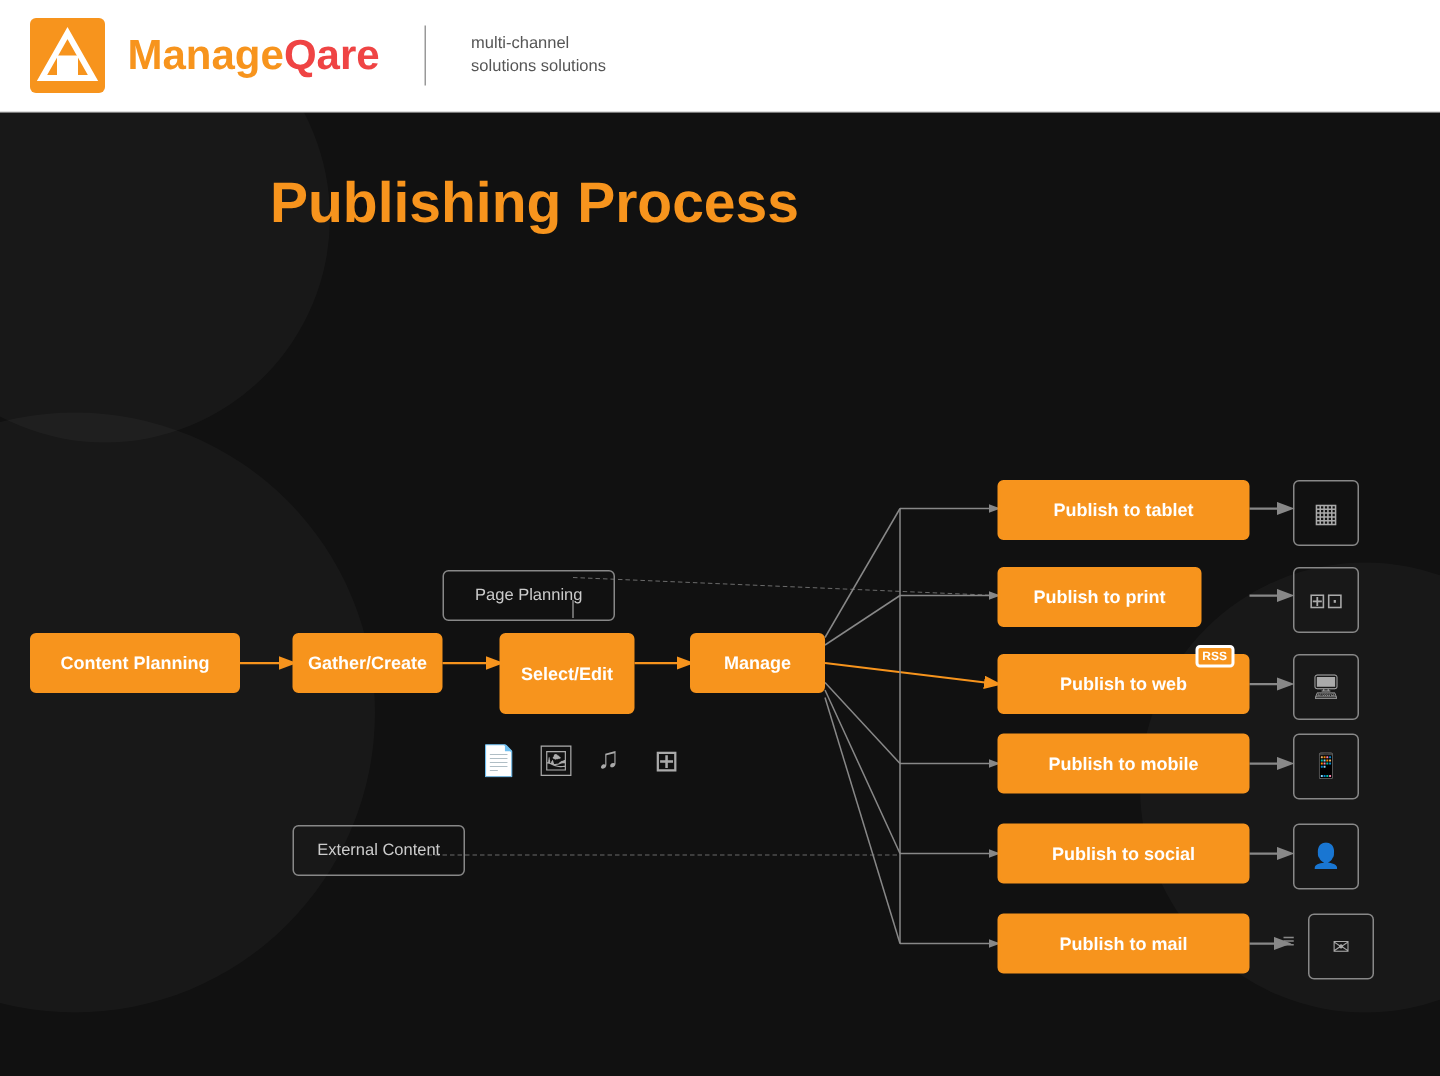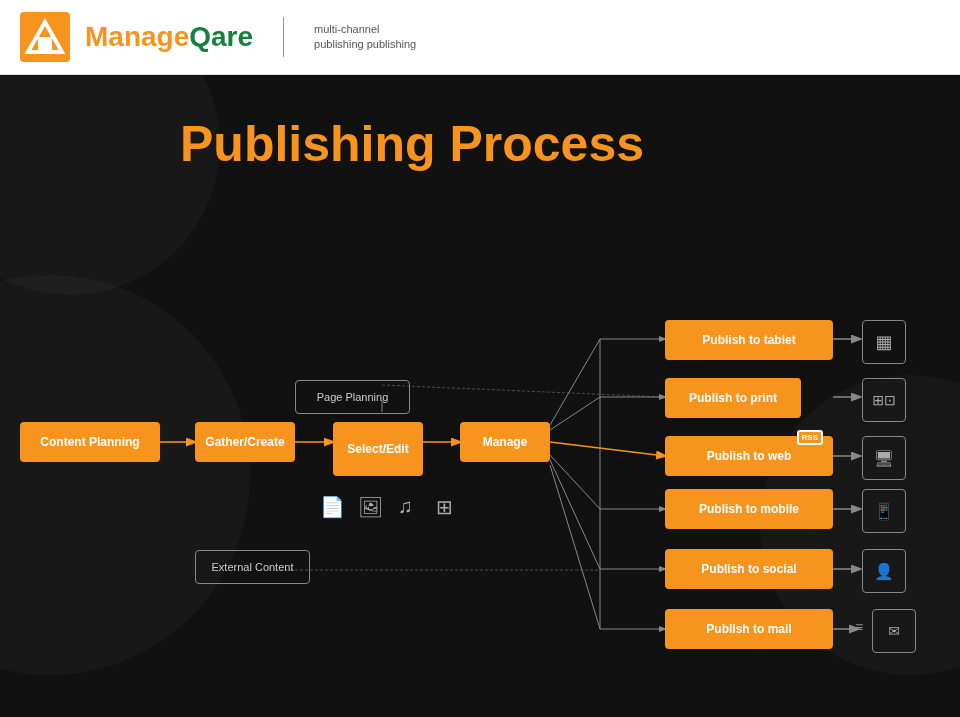--- a/index.html
+++ b/index.html
@@ -18,21 +18,21 @@
       display: flex;
       align-items: center;
       gap: 15px;
     }
 
     .logo-text {
       font-size: 28px;
       font-weight: bold;
     }
     .logo-text .publi { color: #f7941d; }
-    .logo-text .qare { color: #15803d; }
+    .logo-text .qare { color: #ef4444; }
 
     .logo-divider {
       width: 1px;
       height: 40px;
       background: #999;
       margin: 0 15px;
     }
 
     .tagline {
       font-size: 11px;
@@ -53,21 +53,21 @@
       position: absolute;
       border-radius: 50%;
       background: rgba(255,255,255,0.03);
       pointer-events: none;
     }
 
     .page-title {
       position: absolute;
       top: 40px;
       left: 180px;
-      font-size: 50px;
+      font-size: 38px;
       font-weight: bold;
       color: #f7941d;
     }
 
     
     .node {
       position: absolute;
       border: 2px solid #f7941d;
       border-radius: 4px;
       color: white;
@@ -135,21 +135,21 @@
       <rect width="50" height="50" fill="#f7941d" rx="4"></rect>
       <polygon points="8,40 25,10 42,40" fill="none" stroke="white" stroke-width="4"></polygon>
       <rect x="18" y="25" width="14" height="15" fill="white"></rect>
     </svg>
     <span class="logo-text">
       <span class="publi">Manage</span><span class="qare">Qare</span>
     </span>
     <div class="logo-divider"></div>
     <div class="tagline">
       <div>multi-channel</div>
-      <div>publishing publishing</div>
+      <div>solutions solutions</div>
     </div>
   </div>
 </div>
 
 <div class="main-content">
 
   <div class="bg-circle" style="width:300px;height:300px;top:-80px;left:-80px;"></div>
   <div class="bg-circle" style="width:400px;height:400px;top:200px;left:-150px;"></div>
   <div class="bg-circle" style="width:300px;height:300px;top:300px;right:-100px;"></div>
 

